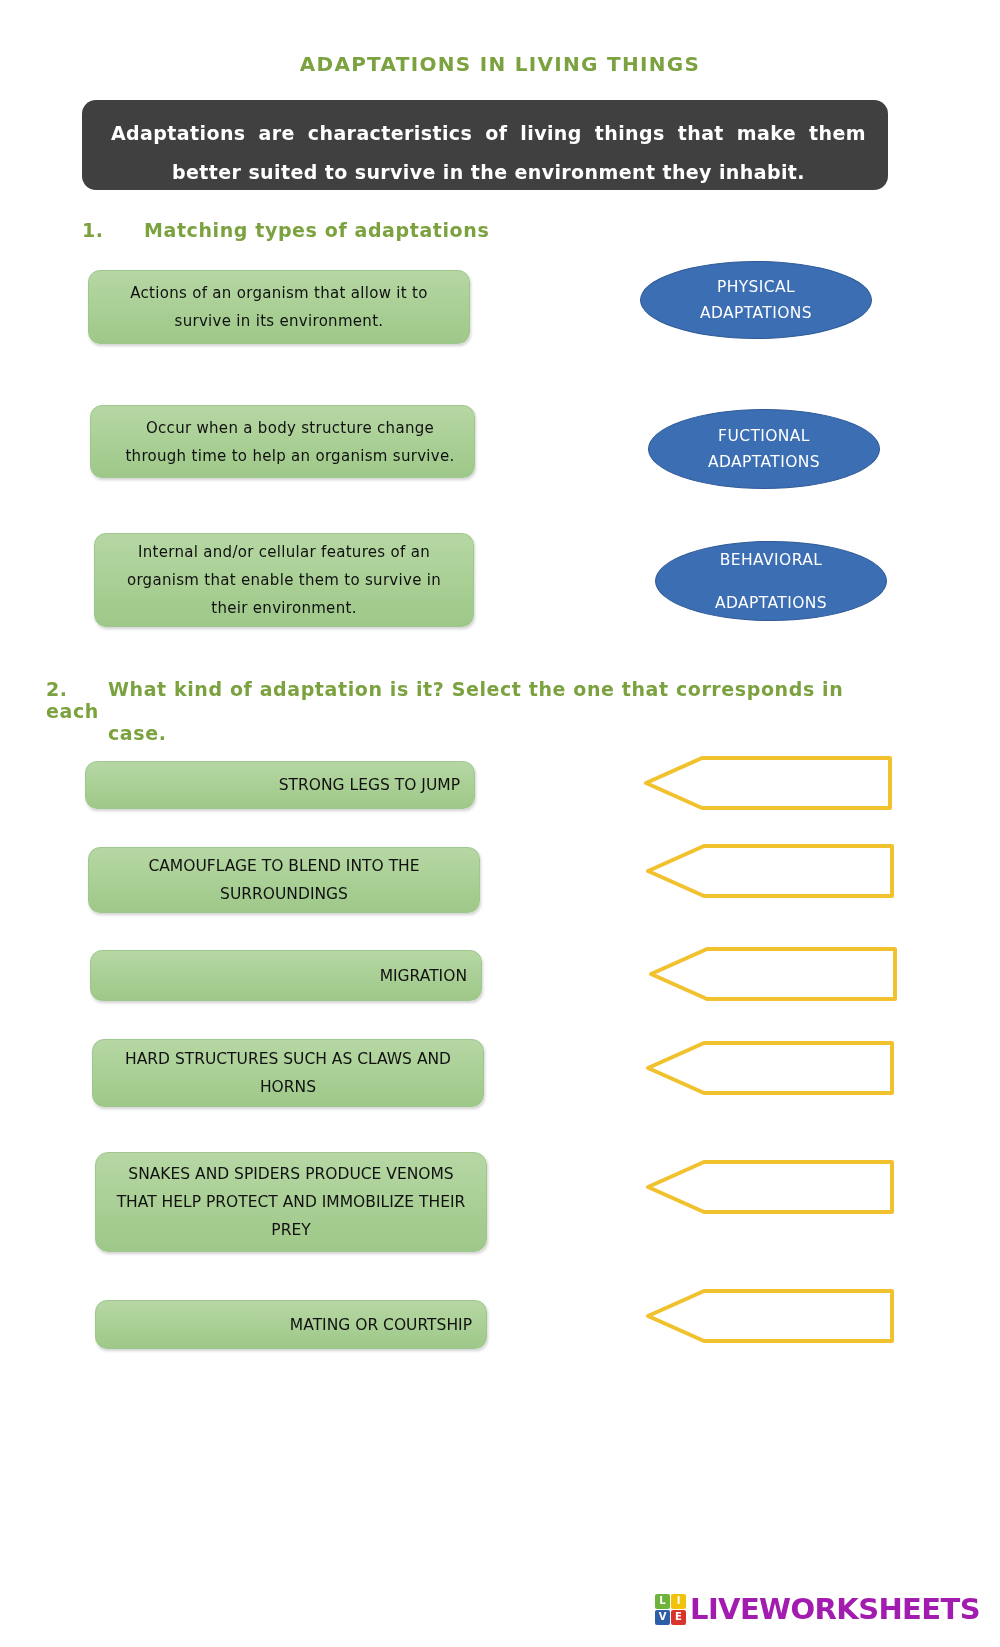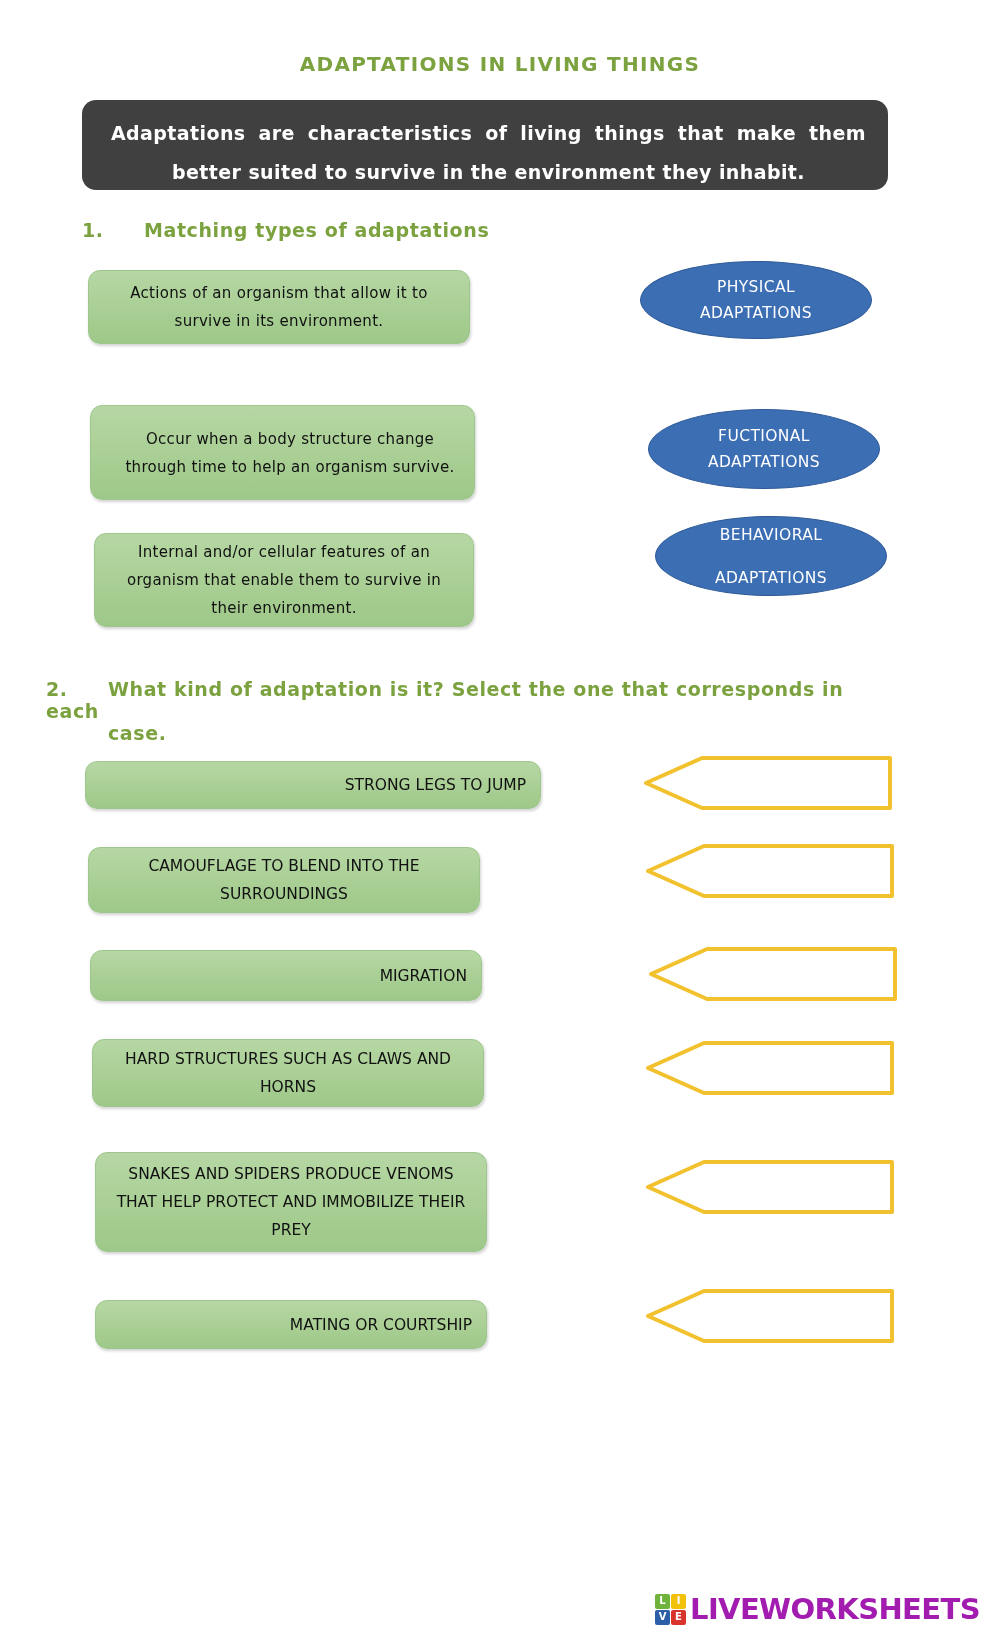--- a/index.html
+++ b/index.html
@@ -182,65 +182,65 @@
 </div>
 
 <div class="section-heading" id="section-1-heading">
   <span class="num">1.</span><span>Matching types of adaptations</span>
 </div>
 
 <div class="green-box upper" style="left:88px; top:270px; width:382px; height:74px;">
   <span>Actions of an organism that allow it to survive in its environment.</span>
 </div>
 
-<div class="green-box upper" style="left:90px; top:405px; width:385px; height:95px;padding-left:29px;">
+<div class="green-box upper" style="left:90px; top:405px; width:385px; height:73px;padding-left:29px;">
   <span>Occur when a body structure change through time to help an organism survive.</span>
 </div>
 
 <div class="green-box upper" style="left:94px; top:533px; width:380px; height:94px;">
   <span>Internal and/or cellular features of an organism that enable them to survive in their environment.</span>
 </div>
 
 <div class="blue-ellipse" style="left:640px; top:261px; width:232px; height:78px;">
   <span>PHYSICAL</span>
   <span>ADAPTATIONS</span>
 </div>
 
 <div class="blue-ellipse" style="left:648px; top:409px; width:232px; height:80px;">
   <span>FUCTIONAL</span>
   <span>ADAPTATIONS</span>
 </div>
 
-<div class="blue-ellipse" style="left:655px; top:516px; width:232px; height:80px;gap:17px;">
+<div class="blue-ellipse" style="left:655px; top:541px; width:232px; height:80px;gap:17px;">
   <span>BEHAVIORAL</span>
   <span>ADAPTATIONS</span>
 </div>
 
 <div class="section-heading" id="section-2-heading">
   <span class="num">2.</span><span class="body">What kind of adaptation is it? Select the one that corresponds in each</span>
   <span class="line2">case.</span>
 </div>
 
-<div class="green-box" style="left:85px; top:761px; width:456px; height:48px;">
+<div class="green-box" style="left:85px; top:761px; width:390px; height:48px;">
   <span>STRONG LEGS TO JUMP</span>
 </div>
 
 <div class="green-box" style="left:88px; top:847px; width:392px; height:66px;">
   <span>CAMOUFLAGE TO BLEND INTO THE SURROUNDINGS</span>
 </div>
 
 <div class="green-box" style="left:90px; top:950px; width:392px; height:51px;">
   <span>MIGRATION</span>
 </div>
 
 <div class="green-box" style="left:92px; top:1039px; width:392px; height:68px;">
   <span>HARD STRUCTURES SUCH AS CLAWS AND HORNS</span>
 </div>
 
-<div class="green-box" style="left:95px; top:1152px; width:392px; height:100px;">
+<div class="green-box" style="left:95px; top:1152px; width:392px; height:100px;border-radius:13px;">
   <span>SNAKES AND SPIDERS PRODUCE VENOMS THAT HELP PROTECT AND IMMOBILIZE THEIR PREY</span>
 </div>
 
 <div class="green-box" style="left:95px; top:1300px; width:392px; height:49px;">
   <span>MATING OR COURTSHIP</span>
 </div>
 
 <div class="pentagon-slot" style="left:643px; top:755px;">
   <svg viewBox="0 0 250 56" preserveAspectRatio="none">
     <polygon points="59,3 247,3 247,53 59,53 3,28" fill="#ffffff" stroke="#f2c12e" stroke-width="4" stroke-linejoin="round"></polygon>

